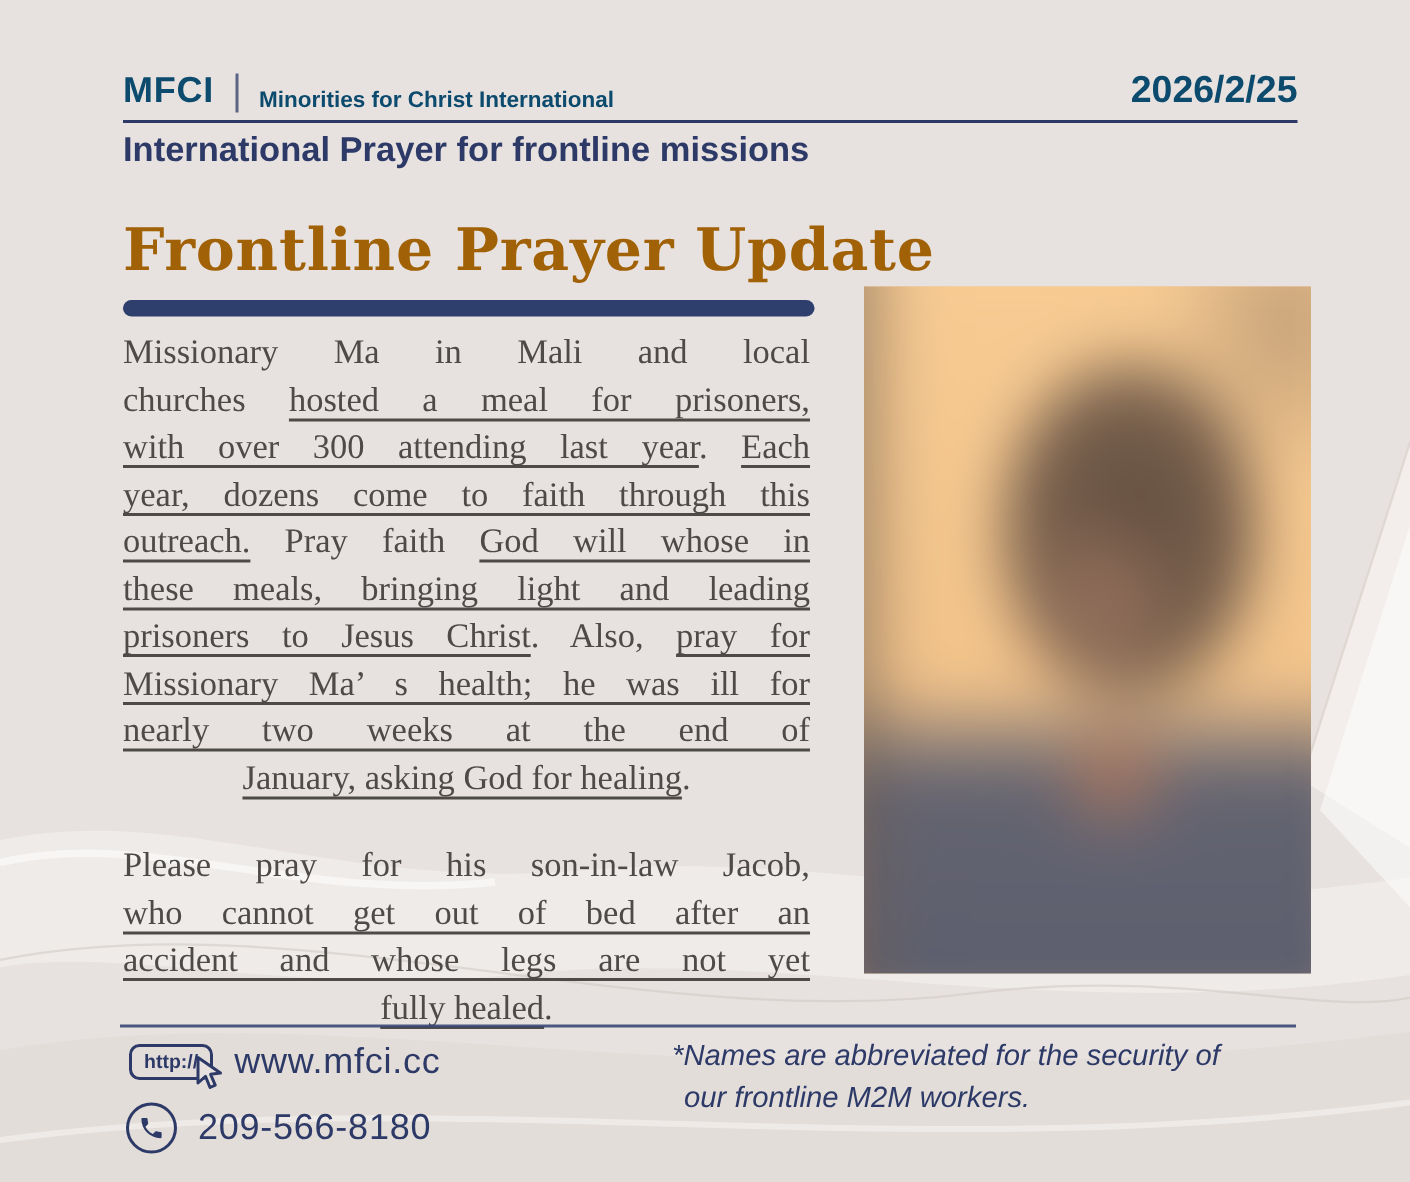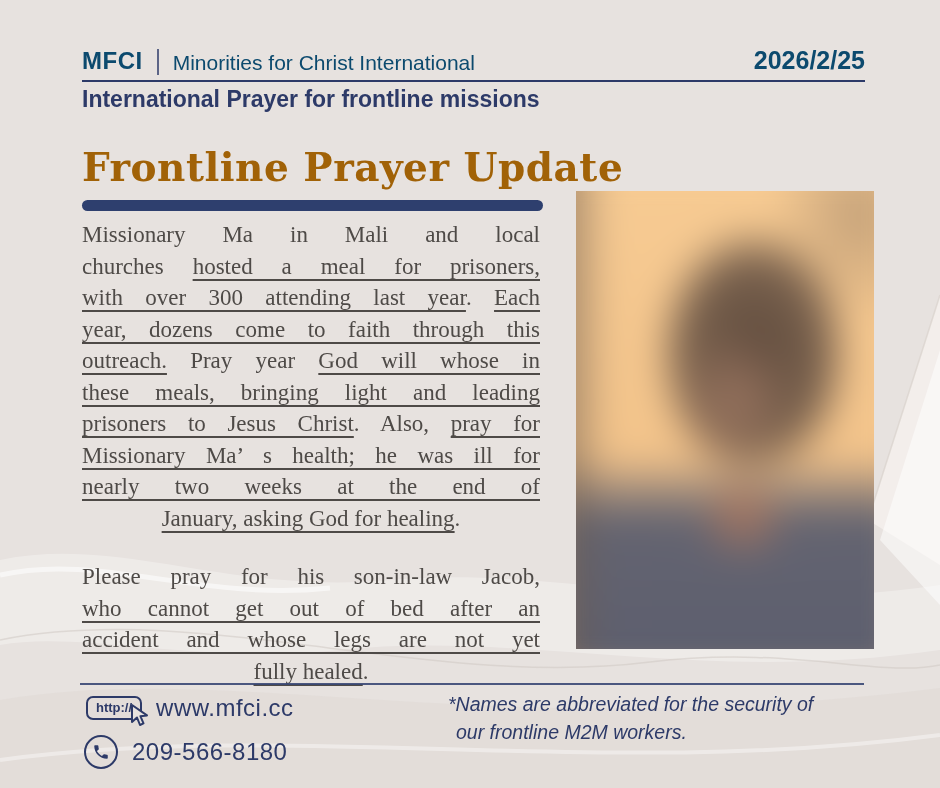--- a/index.html
+++ b/index.html
@@ -14,21 +14,21 @@
   .layer{position:relative;z-index:1;}
 
   
   .header-row{
     position:absolute;left:82px;top:46px;width:783px;
     display:flex;align-items:flex-end;
     color:#0c4a6e;
   }
   .logo{font-size:24px;font-weight:700;letter-spacing:.5px;}
   .vdivider{width:2px;height:26px;background:#2d3a68;opacity:.75;margin:0 14px;}
-  .org{font-size:21px;font-weight:400;}
+  .org{font-size:15px;font-weight:700;}
   .spacer{flex:1;}
   .date{font-size:25px;font-weight:700;}
   .header-line{
     position:absolute;left:82px;top:80px;width:783px;height:2px;
     background:#2d3a68;
   }
   .subtitle{
     position:absolute;left:82px;top:86px;
     font-size:23px;font-weight:700;color:#2d3a68;
   }
@@ -136,21 +136,21 @@
 
   <div class="title layer">Frontline Prayer Update</div>
   <div class="title-bar layer"></div>
 
   <div class="body-text layer" id="body-paragraphs">
       <div class="para">
         <div class="line j"><span>Missionary Ma in Mali and local</span></div>
         <div class="line j"><span>churches </span><u>hosted a meal for prisoners,</u></div>
         <div class="line j"><u>with over 300 attending last year</u><span>. </span><u>Each</u></div>
         <div class="line j"><u>year, dozens come to faith through this</u></div>
-        <div class="line j"><u>outreach.</u><span> Pray year </span><u>God will whose in</u></div>
+        <div class="line j"><u>outreach.</u><span> Pray faith </span><u>God will whose in</u></div>
         <div class="line j"><u>these meals, bringing light and leading</u></div>
         <div class="line j"><u>prisoners to Jesus Christ</u><span>. Also, </span><u>pray for</u></div>
         <div class="line j"><u>Missionary Ma’ s health; he was ill for</u></div>
         <div class="line j"><u>nearly two weeks at the end of</u></div>
         <div class="line"><u>January, asking God for healing</u><span>.</span></div>
       </div>
       <div class="para">
         <div class="line j"><span>Please pray for his son-in-law Jacob,</span></div>
         <div class="line j"><u>who cannot get out of bed after an</u></div>
         <div class="line j"><u>accident and whose legs are not yet</u></div>

